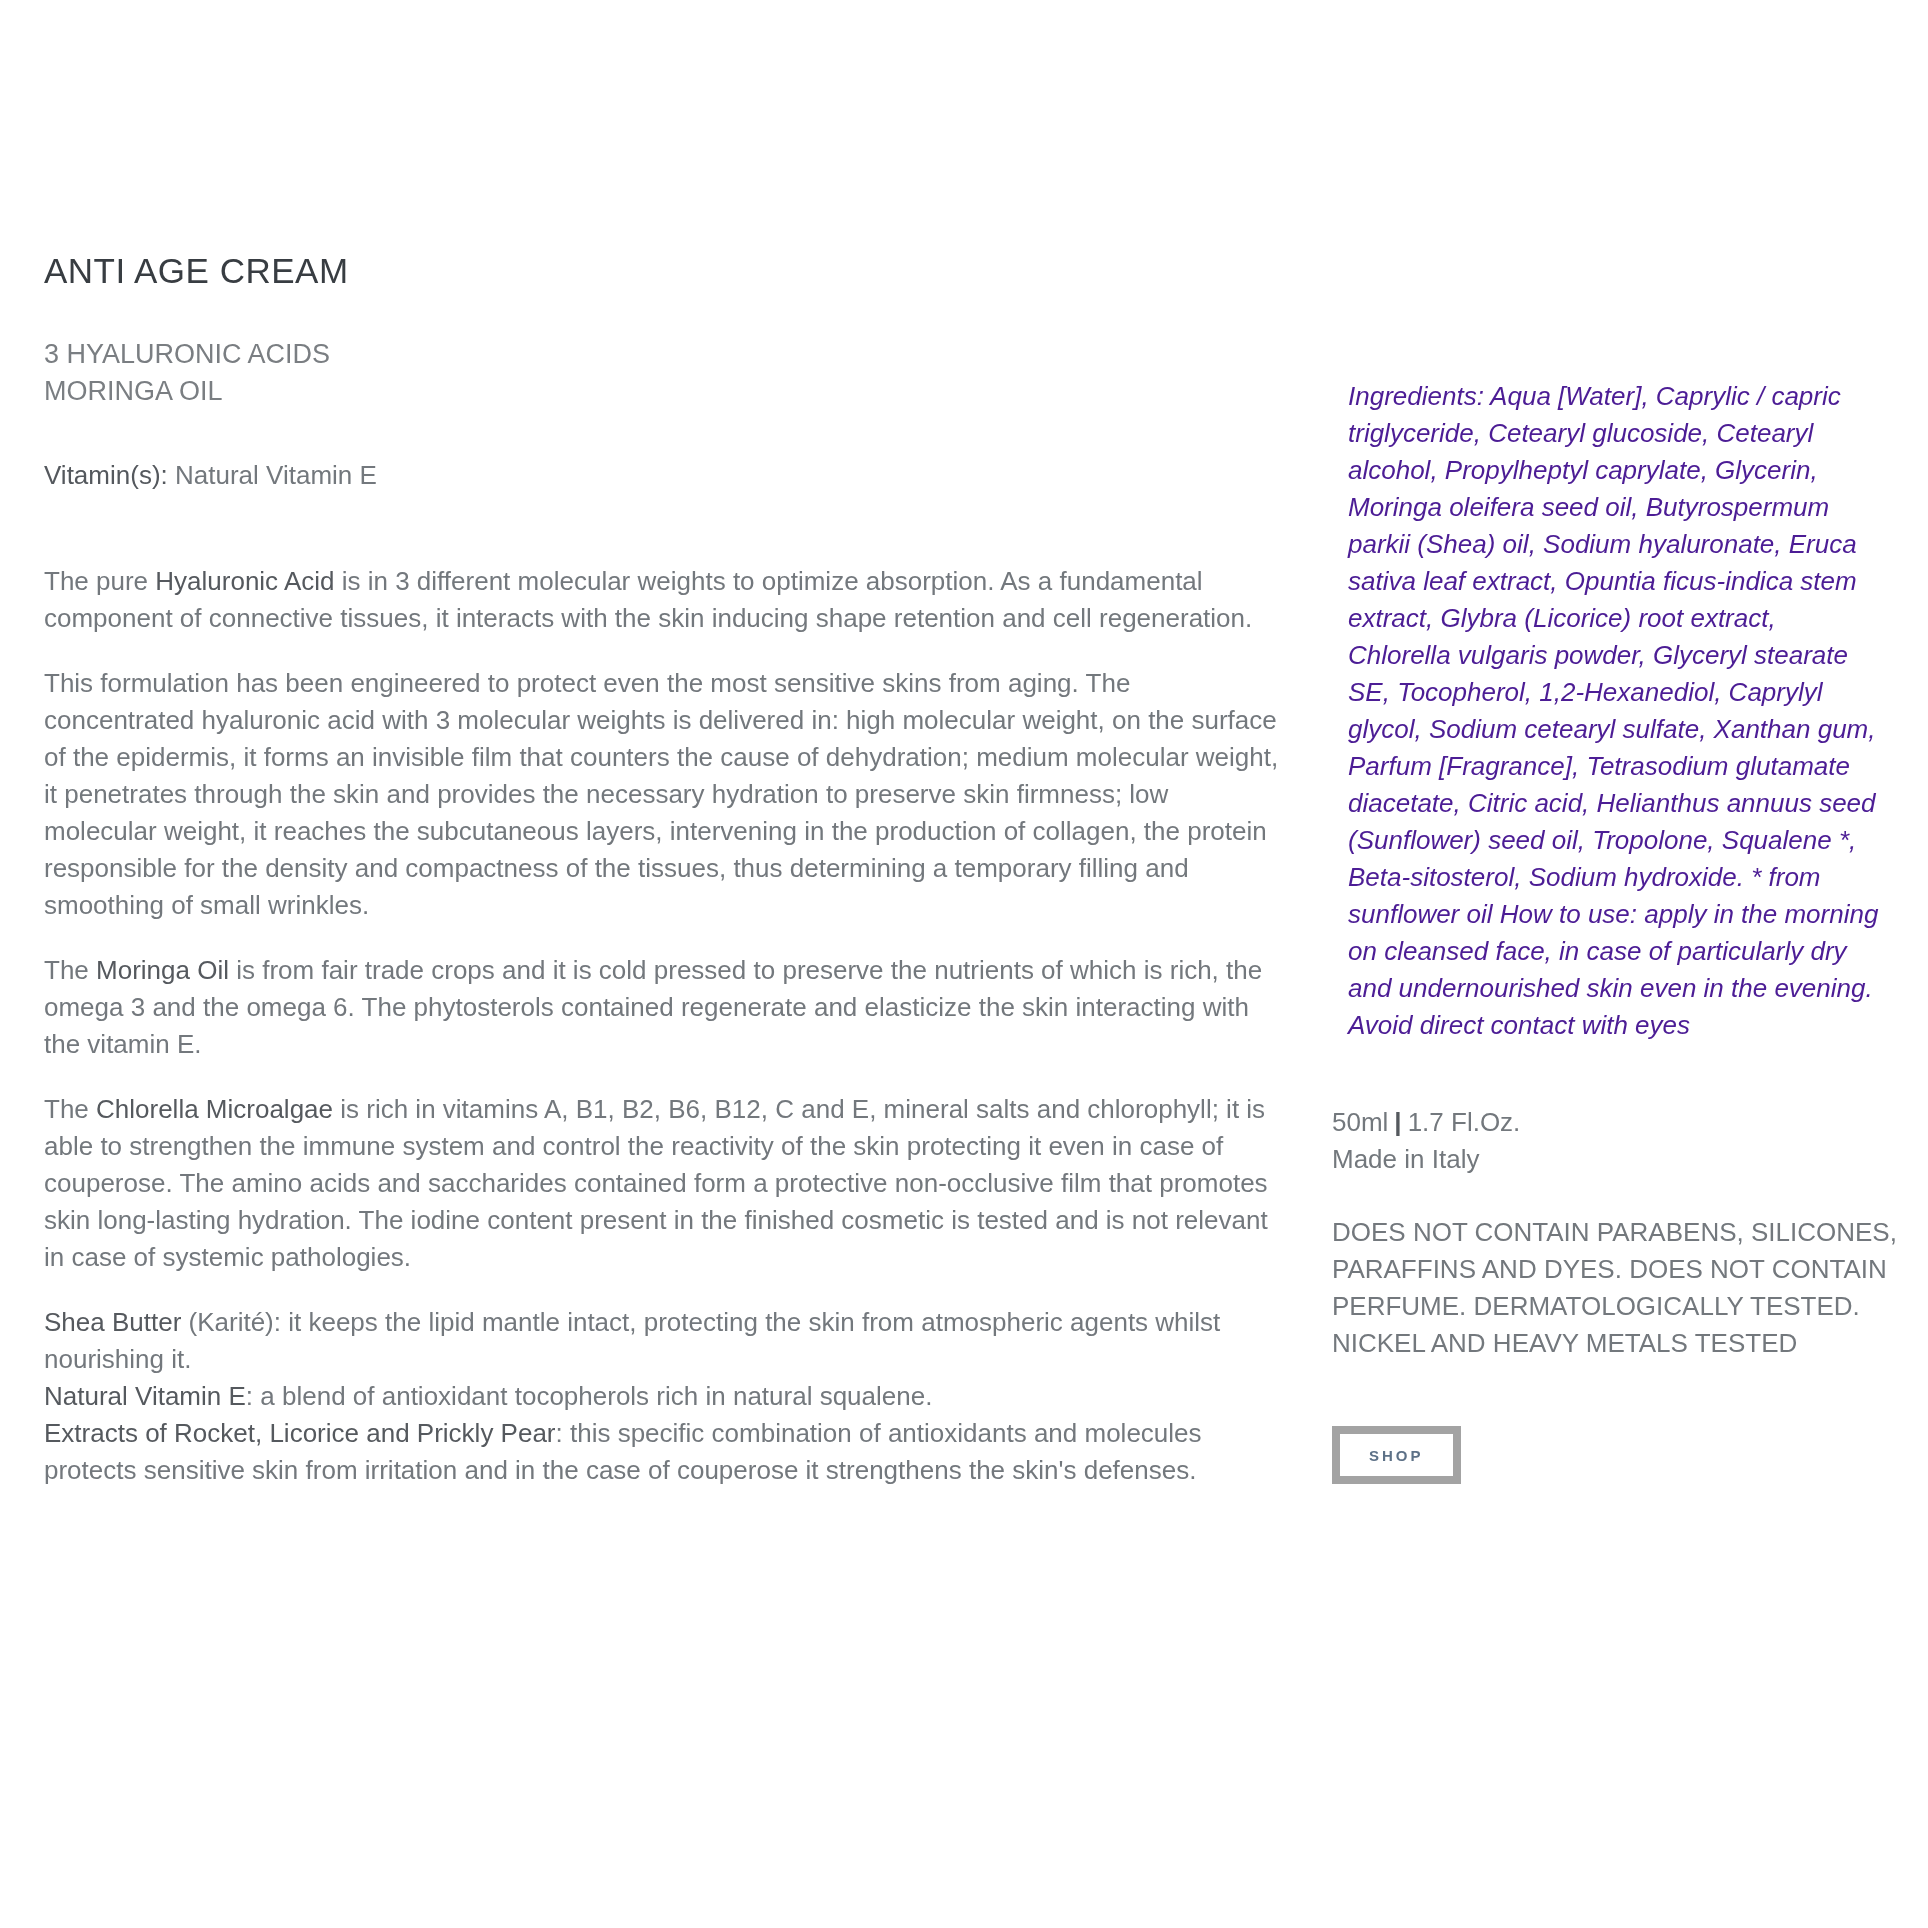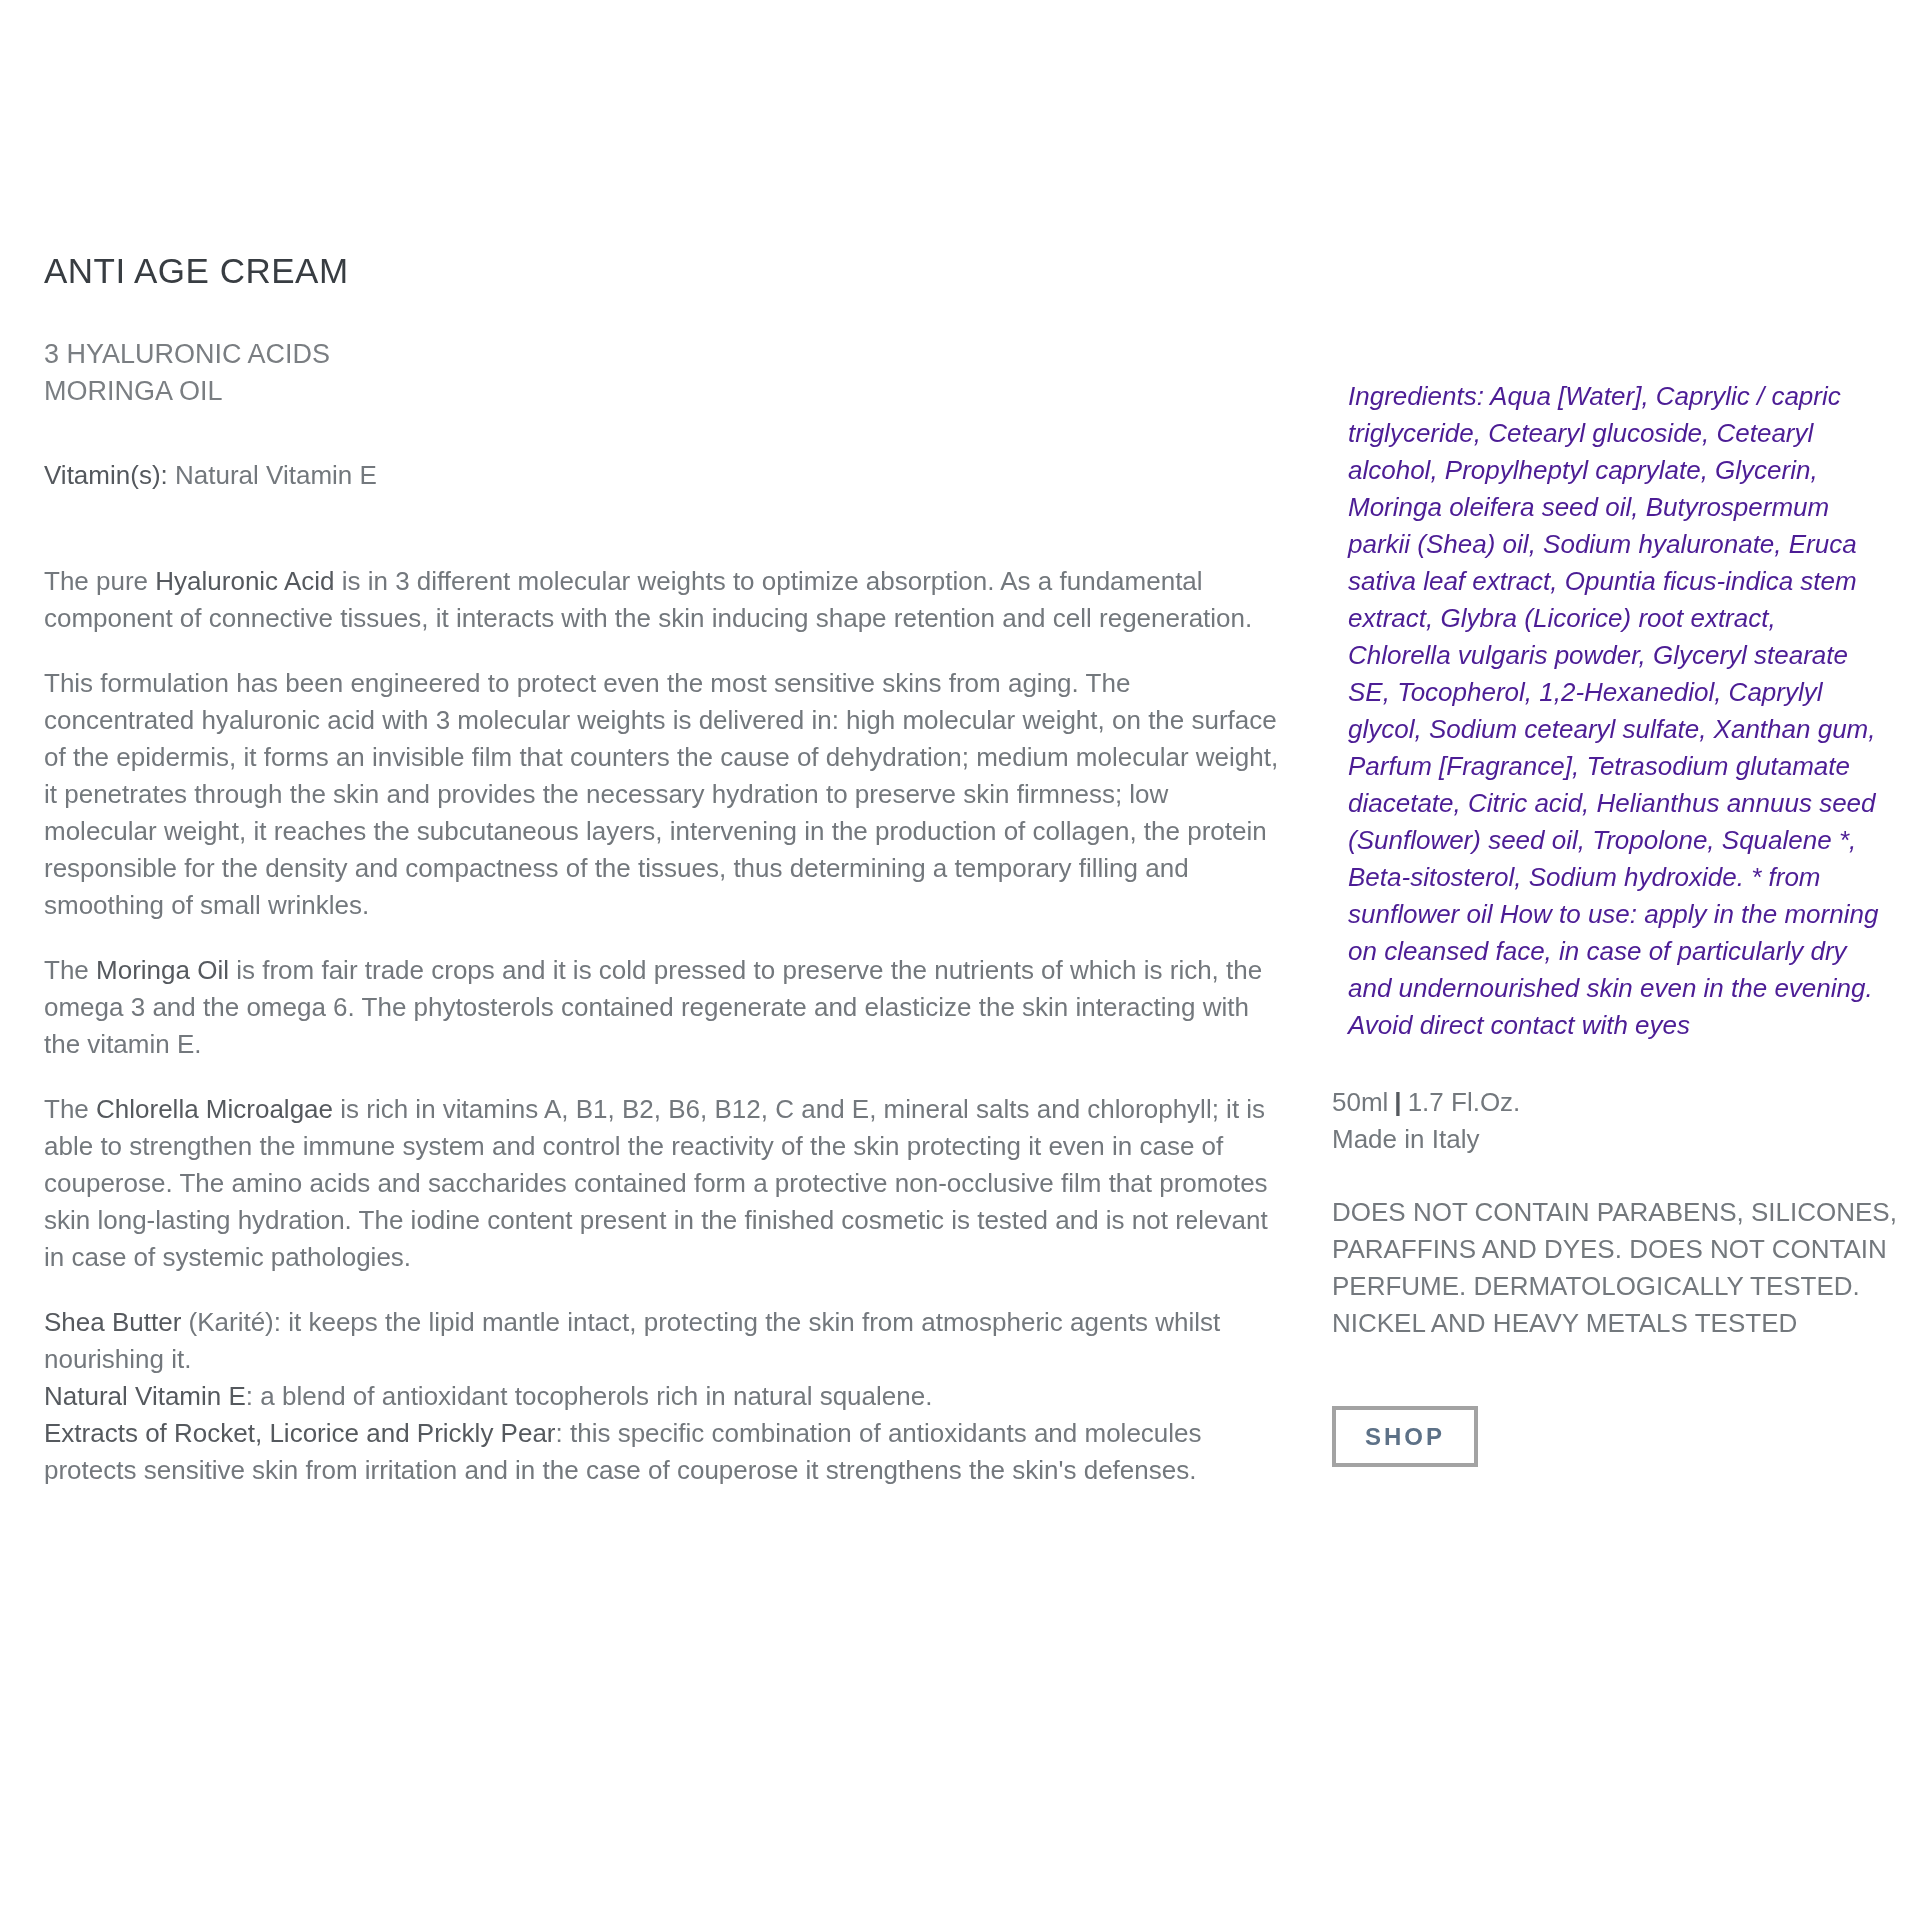--- a/index.html
+++ b/index.html
@@ -70,44 +70,44 @@
     margin: 0;
   }
   .ingredients-text {
     margin: 16px;
     font-style: italic;
     font-size: 26px;
     line-height: 37px;
     color: #4c1d95;
   }
   .size-block {
-    margin-top: 40px;
+    margin-top: 60px;
     font-size: 26px;
     line-height: 37px;
     color: #73787d;
   }
   .size-sep {
     font-weight: 700;
     color: #55595e;
     padding: 0 6px;
   }
   .claims-text {
     margin-top: 36px;
     font-size: 26px;
     line-height: 37px;
     color: #73787d;
   }
   .shop-button {
     display: inline-block;
     margin-top: 64px;
     padding: 13px 29px 12px 29px;
-    border: 4px solid #a3a3a3;
+    border: 8px solid #a3a3a3;
     background: #ffffff;
     color: #5d7187;
-    font-size: 24px;
+    font-size: 15px;
     font-weight: 700;
     letter-spacing: 3px;
     cursor: pointer;
     font-family: "Liberation Sans", "DejaVu Sans", sans-serif;
   }
 </style>
 </head>
 <body>
 
 <div class="page">

